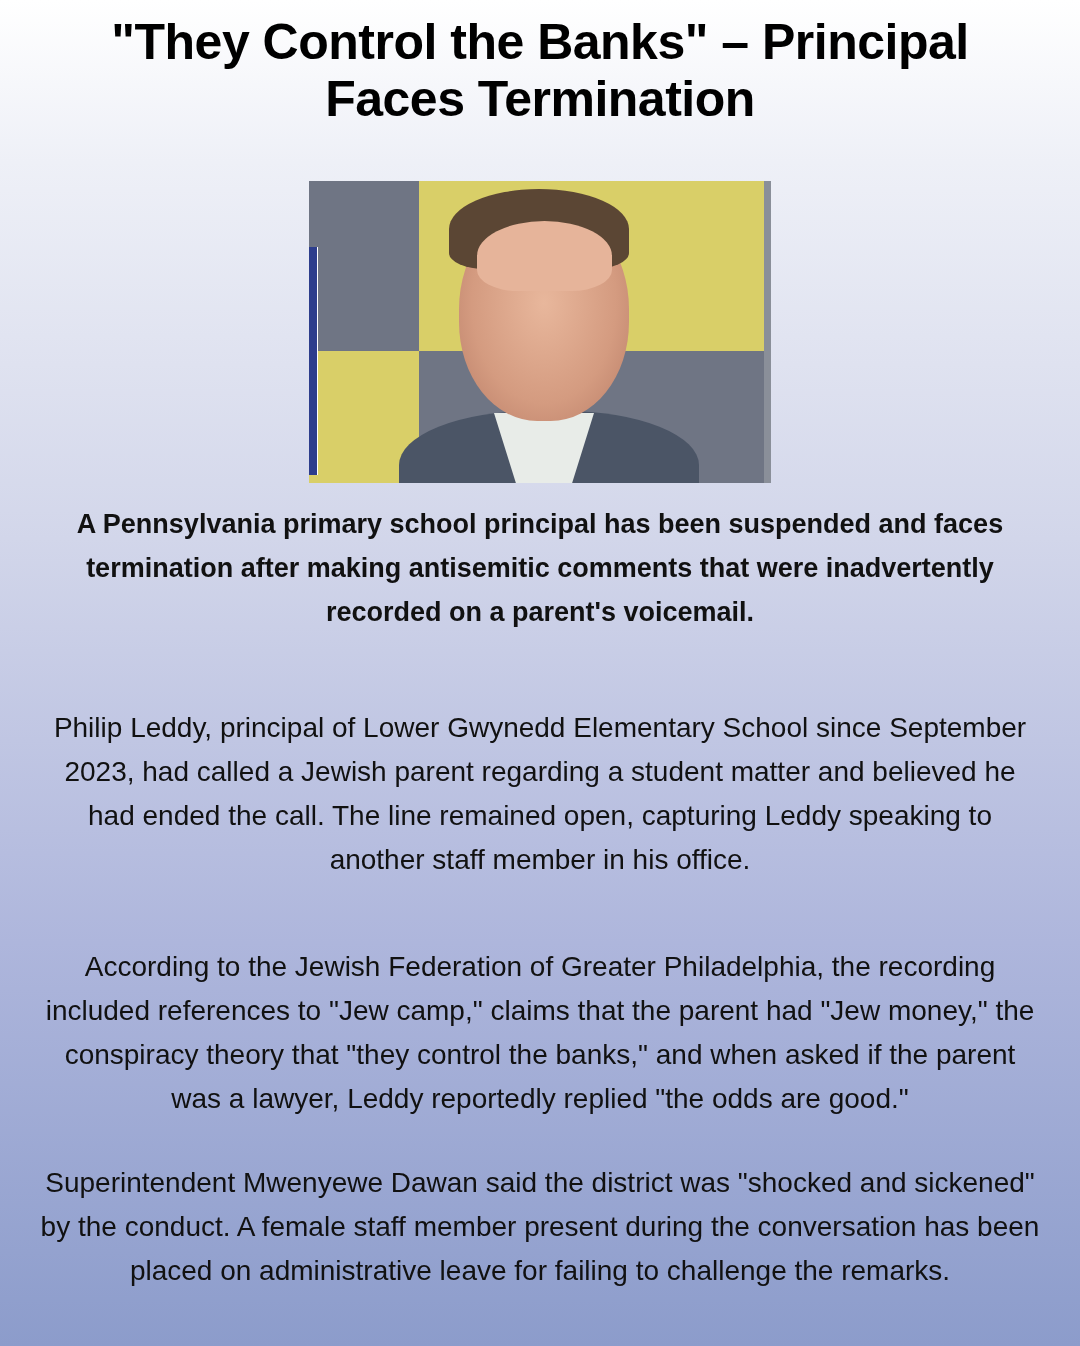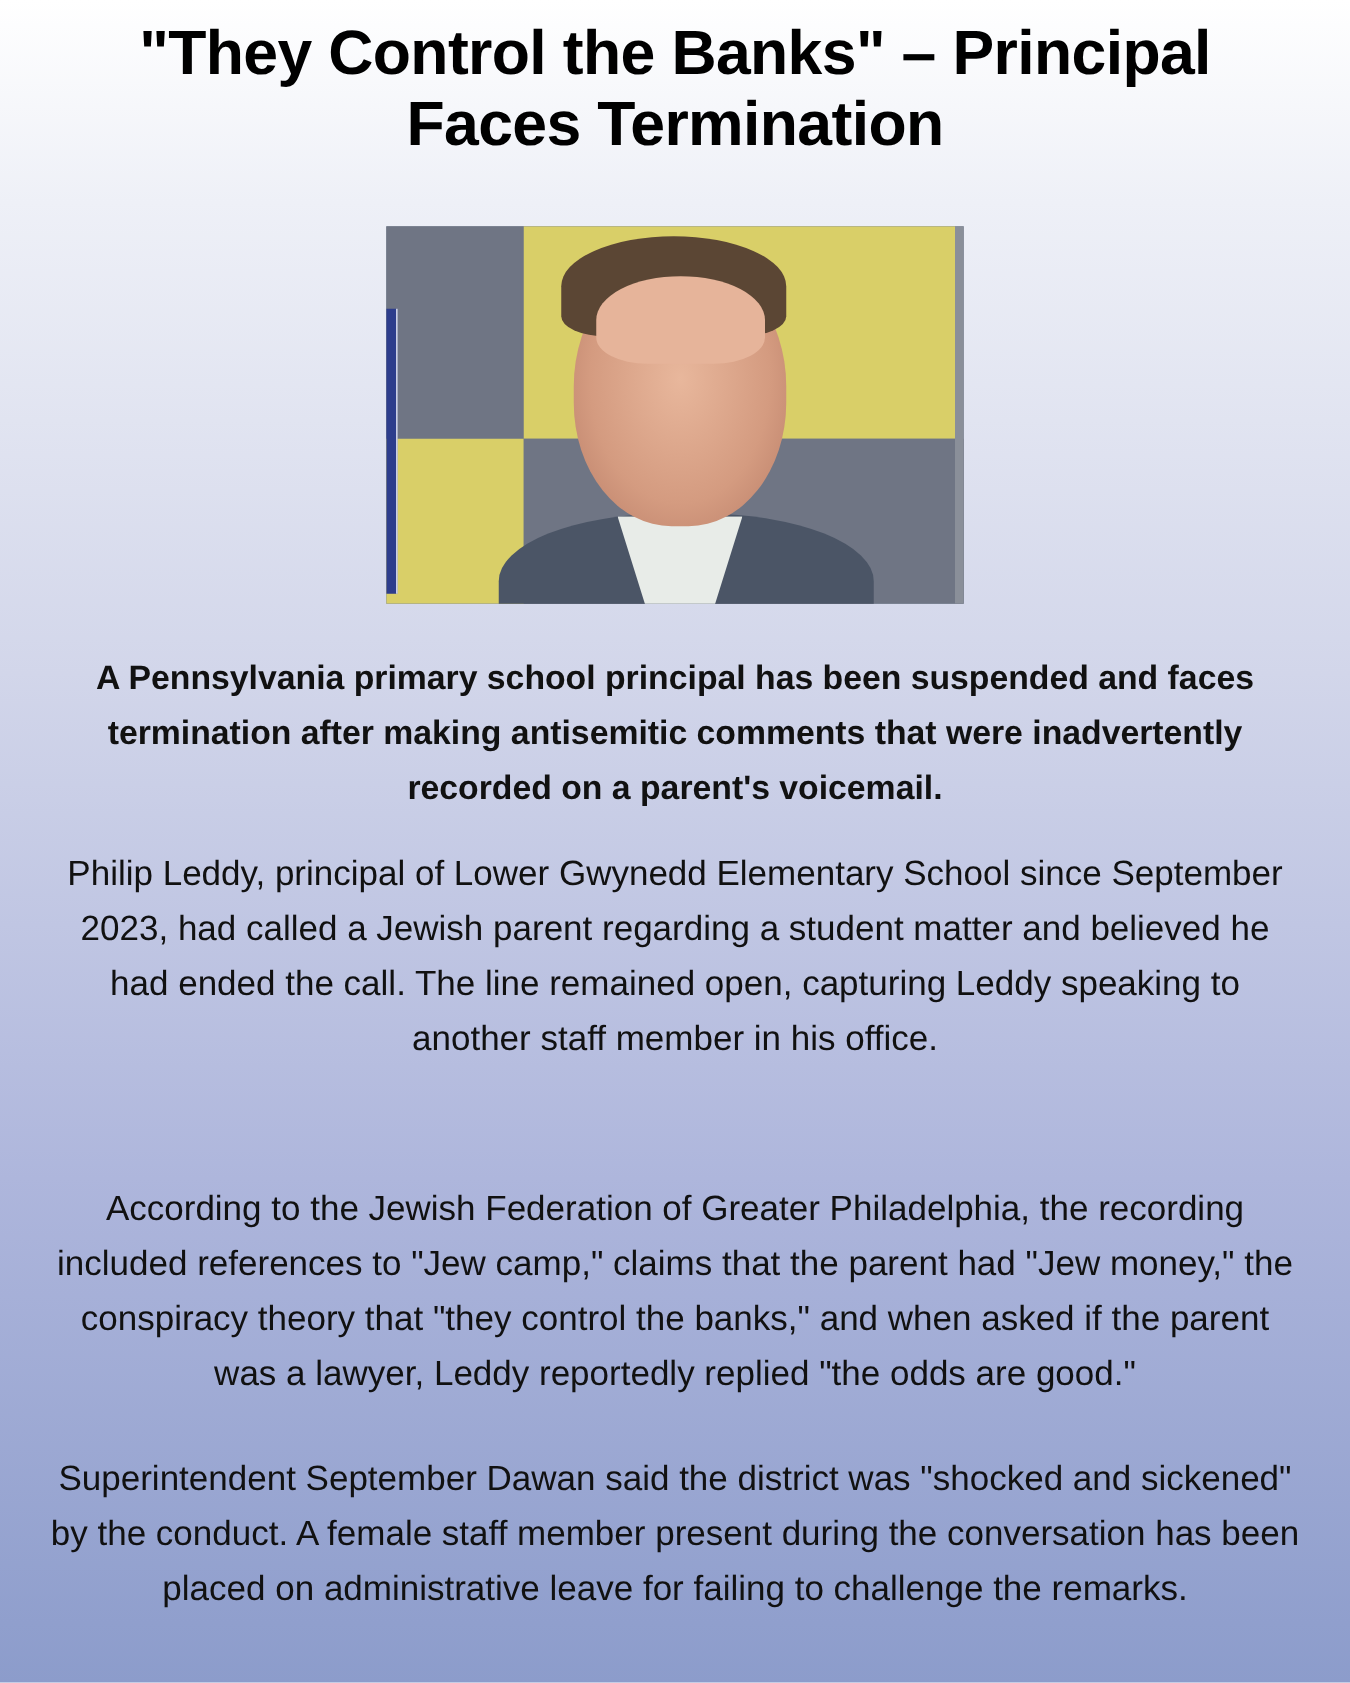--- a/index.html
+++ b/index.html
@@ -37,33 +37,33 @@
     .photo .forehead { position: absolute; left: 168px; top: 40px; width: 135px; height: 70px; border-radius: 50% 50% 30% 30%; background: #e6b49a; }
     .photo .suit { position: absolute; left: 90px; top: 230px; width: 300px; height: 120px; border-radius: 45% 45% 0 0; background: #4b5566; }
     .photo .shirt { position: absolute; left: 185px; top: 232px; width: 100px; height: 80px; background: #e8ece8; clip-path: polygon(0 0, 100% 0, 75% 100%, 25% 100%); }
     .lead {
       position: absolute;
       left: 40px; right: 40px; top: 502px;
       text-align: center;
       font-weight: 700;
       font-size: 27px;
       line-height: 44px;
-      margin: 18px;
+      margin: 0;
       color: #111;
     }
     .para {
       position: absolute;
       left: 40px; right: 40px;
       text-align: center;
       font-size: 28px;
       line-height: 44px;
       margin: 0;
       color: #111;
     }
-    .p1 { top: 677px; }
+    .p1 { top: 706px; }
     .p2 { top: 945px; }
     .p3 { top: 1161px; }
   </style>
 </head>
 <body>
 
 <h1 class="title">"They Control the Banks" – Principal Faces Termination</h1>
 
 <div class="photo" title="Portrait of a smiling man in a suit and white shirt in front of a yellow and gray checkered wall">
   <div class="bg-gray" style="left:0;top:0;width:110px;height:170px;"></div>
@@ -76,13 +76,13 @@
   <div class="shirt"></div>
   <div class="face"></div>
   <div class="hair"></div>
   <div class="forehead"></div>
 </div>
 
 <p class="lead">A Pennsylvania primary school principal has been suspended and faces termination after making antisemitic comments that were inadvertently recorded on a parent's voicemail.</p>
 
 <p class="para p1">Philip Leddy, principal of Lower Gwynedd Elementary School since September 2023, had called a Jewish parent regarding a student matter and believed he had ended the call. The line remained open, capturing Leddy speaking to another staff member in his office.</p>
 <p class="para p2">According to the Jewish Federation of Greater Philadelphia, the recording included references to "Jew camp," claims that the parent had "Jew money," the conspiracy theory that "they control the banks," and when asked if the parent was a lawyer, Leddy reportedly replied "the odds are good."</p>
-<p class="para p3">Superintendent September Dawan said the district was "shocked and sickened" by the conduct. A female staff member present during the conversation has been placed on administrative leave for failing to challenge the remarks.</p>
+<p class="para p3">Superintendent Mwenyewe Dawan said the district was "shocked and sickened" by the conduct. A female staff member present during the conversation has been placed on administrative leave for failing to challenge the remarks.</p>
 
 </body></html>

